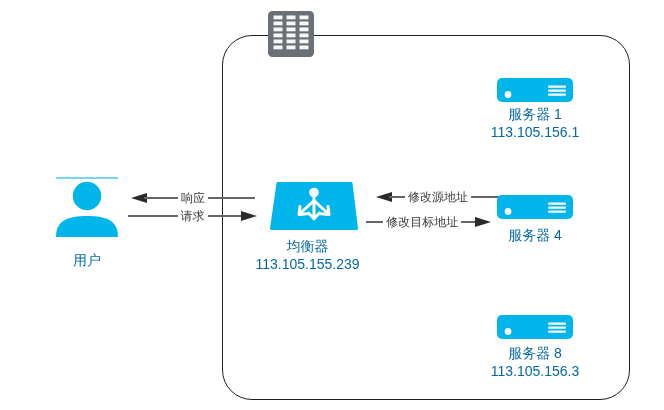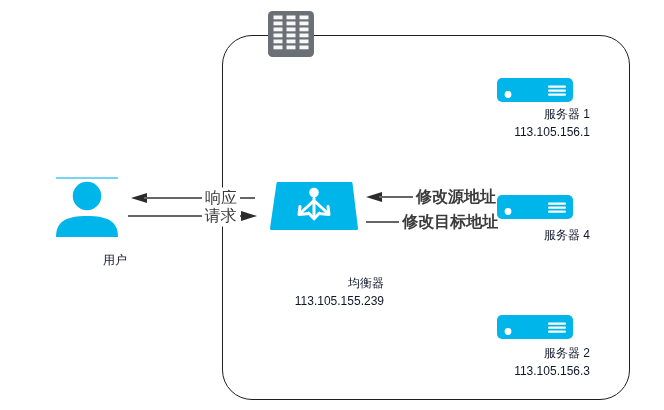--- a/index.html
+++ b/index.html
@@ -9,34 +9,34 @@
     overflow:hidden;
   }
   
   .boundary {
     position:absolute; left:222px; top:35px; width:408px; height:365px;
     border:1.6px solid #1f1f1f; border-radius:30px; box-sizing:border-box;
     background:transparent;
   }
   .abs { position:absolute; }
   
-  .node-label { font-size:12px; line-height:18px; text-align:right; white-space:nowrap; color:#0f172a; }
+  .node-label { font-size:14px; line-height:18px; text-align:center; white-space:nowrap; color:#0369a1; }
   
   .arrow { position:absolute; height:16px; }
   .arrow-line { position:absolute; top:50%; margin-top:-1px; height:2px; background:#666666; }
   .arrow.head-left .arrow-line { left:13px; right:0; }
   .arrow.head-right .arrow-line { left:0; right:13px; }
   .ah { width:0; height:0; position:absolute; top:50%; transform:translateY(-50%); }
   .ah-left  { left:0;  border-top:5px solid transparent; border-bottom:5px solid transparent; border-right:16px solid #2b2b2b; }
   .ah-right { right:0; border-top:5px solid transparent; border-bottom:5px solid transparent; border-left:16px solid #2b2b2b; }
   .arrow-label {
     position:absolute; top:50%; left:50%; transform:translate(-50%,-50%);
-    background:#ffffff; padding:0 3px; font-size:16px; white-space:nowrap; color:#3b3b3b;margin-left:28px;
+    background:#ffffff; padding:0 3px; font-size:12px; white-space:nowrap; color:#3b3b3b;
   }
-  .arrow-label.shift-left { left:45%;font-weight:bold; }
+  .arrow-label.shift-left { left:45%; }
 </style>
 </head>
 <body>
 
 <div class="canvas">
 
   <div class="boundary"></div>
 
   <div class="abs" style="left:268px; top:11px;">
     <svg width="46" height="46" viewBox="0 0 46 46">
@@ -96,26 +96,26 @@
           <path d="M38.5 31 L44 36.8 L49.5 31"></path>
           <path d="M43 19.5 L30 31.5"></path>
           <path d="M30 24.5 L29 32.5 L37 31.8"></path>
           <path d="M45 19.5 L58 31.5"></path>
           <path d="M58 24.5 L59 32.5 L51 31.8"></path>
         </g>
         <circle cx="44" cy="10.5" r="4.8" fill="#ffffff"></circle>
       </svg>
     </span>
   </div>
-  <div class="abs node-label" style="left:243px; top:237px; width:141px;margin-top:37px;">
+  <div class="abs node-label" style="left:237px; top:237px; width:141px;">
     <div>均衡器</div>
     <div>113.105.155.239</div>
   </div>
 
-  <div class="arrow head-left" style="left:366px; top:189px; width:124px;font-weight:bold;">
+  <div class="arrow head-left" style="left:376px; top:189px; width:124px;">
     <div class="ah ah-left"></div>
     <div class="arrow-line"></div>
     <span class="arrow-label">修改源地址</span>
   </div>
 
   <div class="arrow head-right" style="left:366px; top:214px; width:125px;">
     <div class="arrow-line"></div>
     <div class="ah ah-right"></div>
     <span class="arrow-label shift-left">修改目标地址</span>
   </div>
@@ -156,17 +156,17 @@
       <svg width="76" height="24" viewBox="0 0 76 24">
         <rect x="0" y="0" width="76" height="24" rx="5" fill="#00b5ea"></rect>
         <circle cx="11" cy="16.5" r="3.4" fill="#ffffff"></circle>
         <rect x="51" y="7.4" width="18" height="2.4" rx="1" fill="#ffffff"></rect>
         <rect x="51" y="11.4" width="18" height="2.4" rx="1" fill="#ffffff"></rect>
         <rect x="51" y="15.4" width="18" height="2.4" rx="1" fill="#ffffff"></rect>
       </svg>
     </span>
   </div>
   <div class="abs node-label" style="left:480px; top:344px; width:110px;">
-    <div>服务器 2</div>
+    <div>服务器 8</div>
     <div>113.105.156.3</div>
   </div>
 
 </div>
 
 </body></html>

